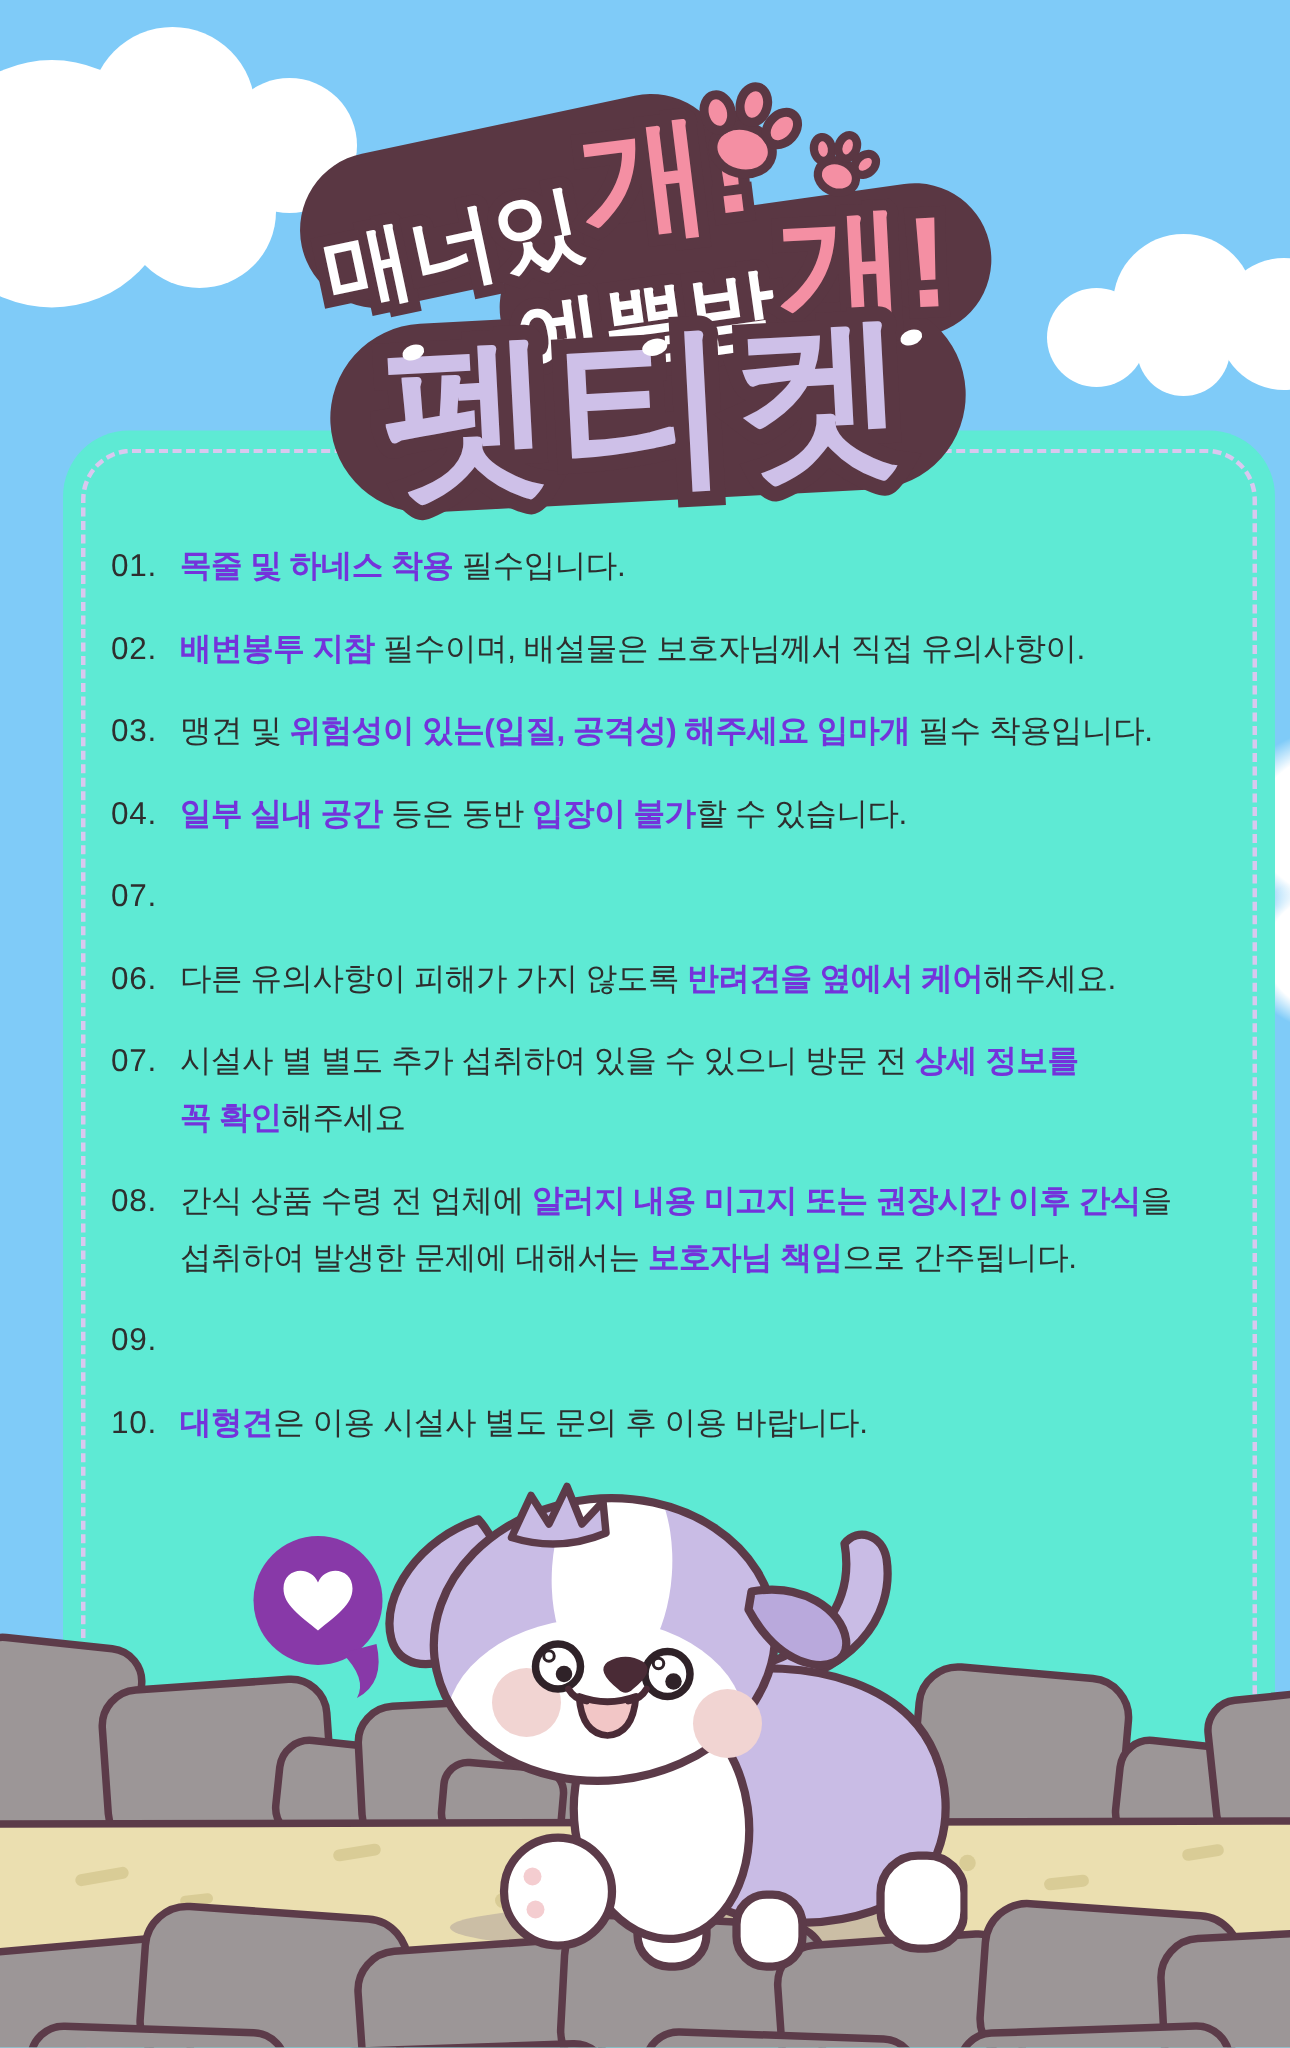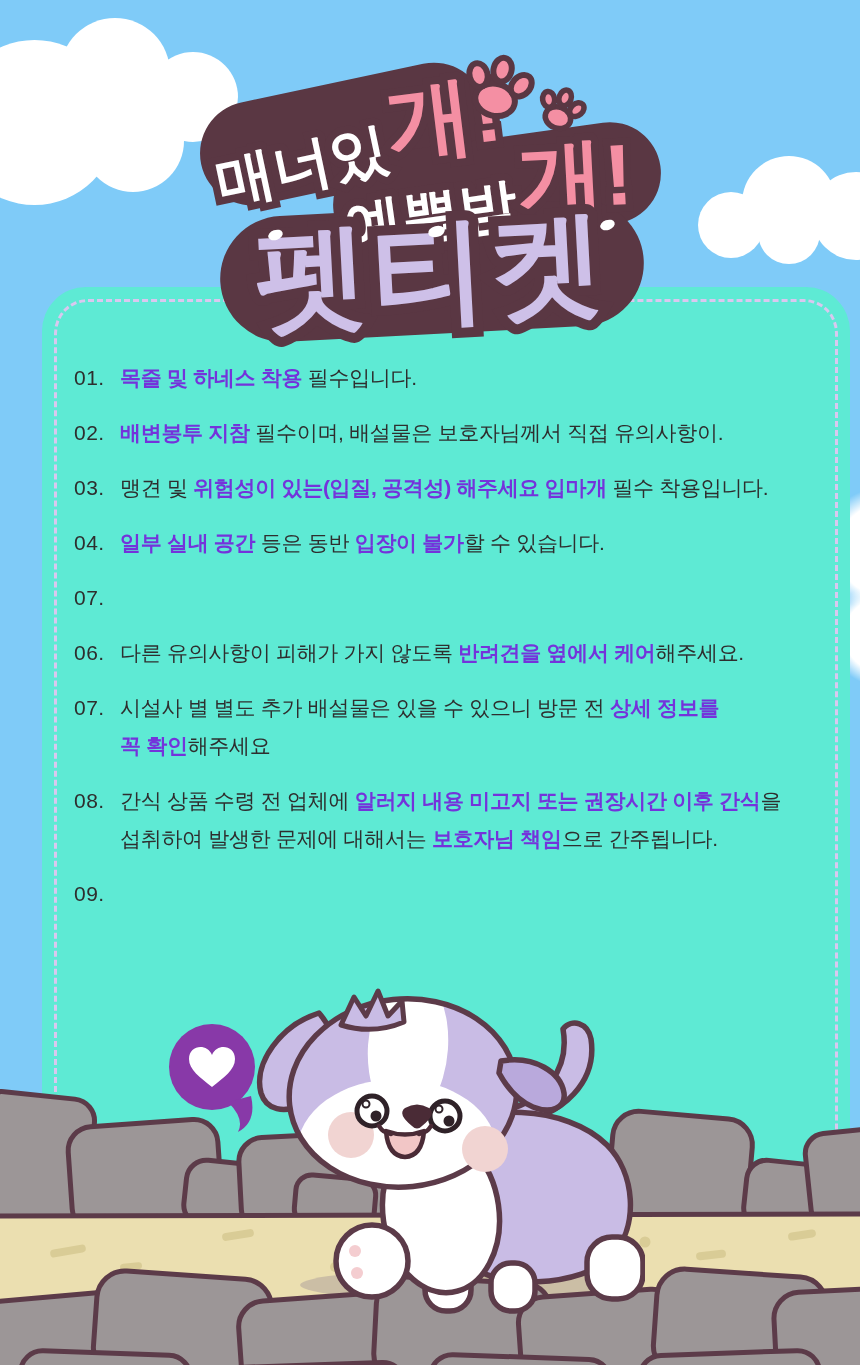--- a/index.html
+++ b/index.html
@@ -83,28 +83,32 @@
         </div>
         <div class="rule">
           <span class="num">07.</span>
         </div>
         <div class="rule">
           <span class="num">06.</span>
           <span class="rule-text"><span>다른 유의사항이 피해가 가지 않도록 </span><span class="hl">반려견을 옆에서 케어</span><span>해주세요.</span></span>
         </div>
         <div class="rule">
           <span class="num">07.</span>
-          <span class="rule-text"><span>시설사 별 별도 추가 배설물은 있을 수 있으니 방문 전 </span><span class="hl">상세 정보를</span><br><span class="hl">꼭 확인</span><span>해주세요</span></span>
+          <span class="rule-text"><span>시설사 별 별도 추가 섭취하여 있을 수 있으니 방문 전 </span><span class="hl">상세 정보를</span><br><span class="hl">꼭 확인</span><span>해주세요</span></span>
         </div>
         <div class="rule">
           <span class="num">08.</span>
           <span class="rule-text"><span>간식 상품 수령 전 업체에 </span><span class="hl">알러지 내용 미고지 또는 권장시간 이후 간식</span><span>을</span><br><span>섭취하여 발생한 문제에 대해서는 </span><span class="hl">보호자님 책임</span><span>으로 간주됩니다.</span></span>
         </div>
         <div class="rule">
           <span class="num">09.</span>
+        </div>
+        <div class="rule">
+          <span class="num">10.</span>
+          <span class="rule-text"><span class="hl">대형견</span><span>은 이용 시설사 별도 문의 후 이용 바랍니다.</span></span>
         </div>
       </div>
   </div>
 
   <svg class="scene" width="860" height="330" viewBox="0 0 860 330">
     <g fill="#9C9697" stroke="#5C3B49" stroke-width="5" stroke-linejoin="round">
       <rect x="-25" y="60" width="115" height="135" rx="22" transform="rotate(6 32 127)"></rect>
       <rect x="70" y="88" width="150" height="105" rx="24" transform="rotate(-4 145 140)"></rect>
       <rect x="185" y="128" width="95" height="65" rx="20" transform="rotate(6 232 160)"></rect>
       <rect x="240" y="100" width="145" height="95" rx="24" transform="rotate(-3 312 147)"></rect>

